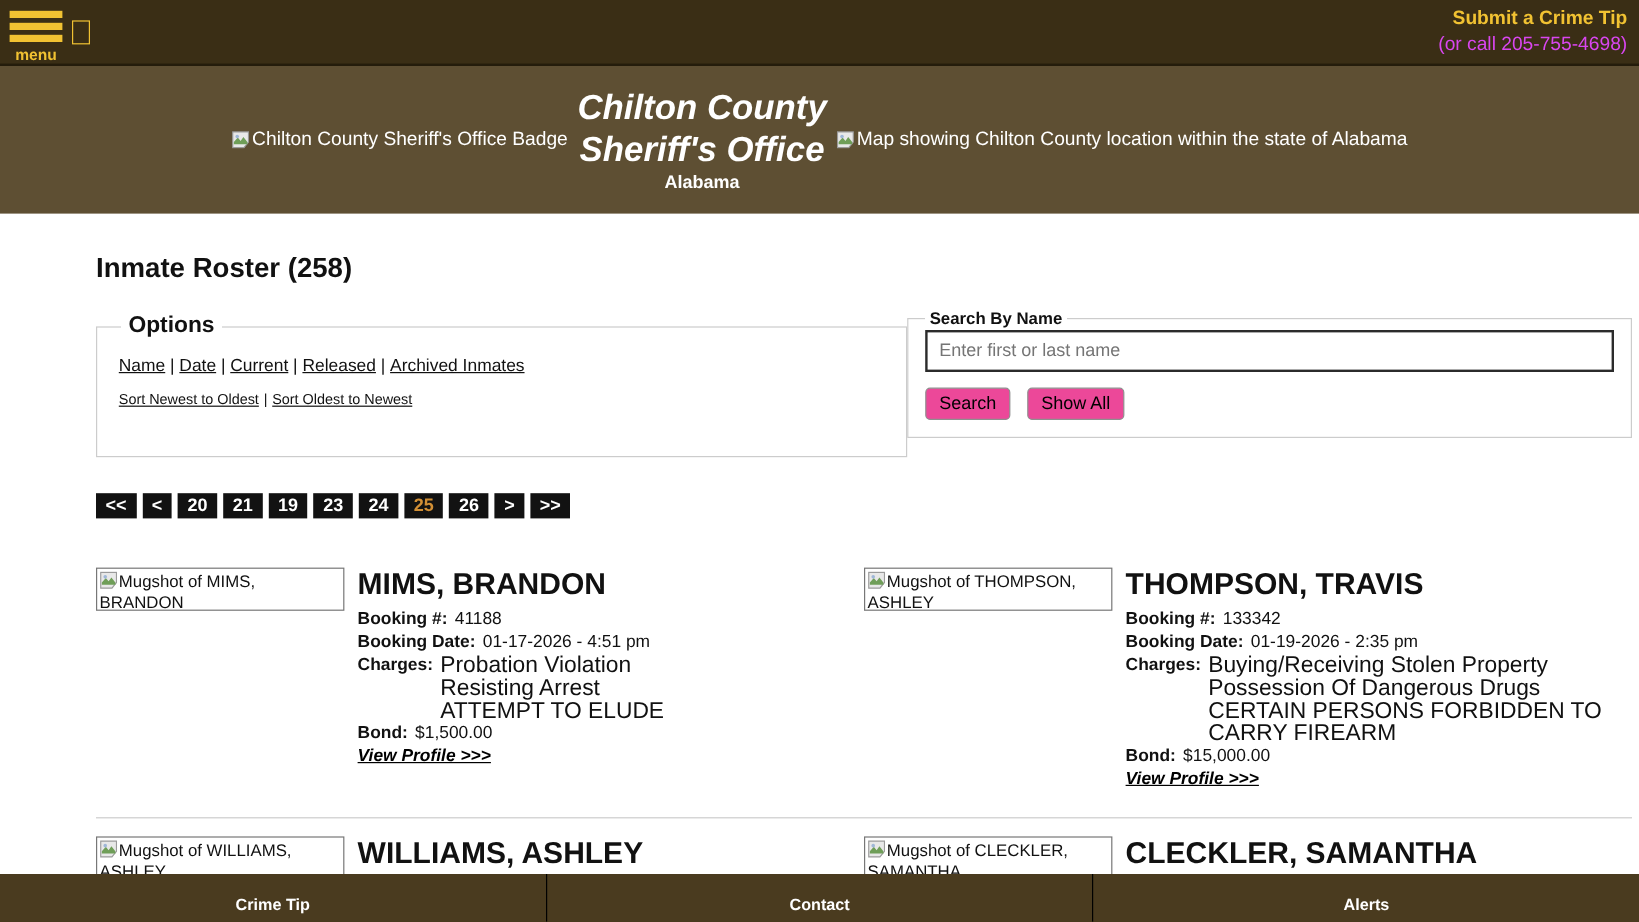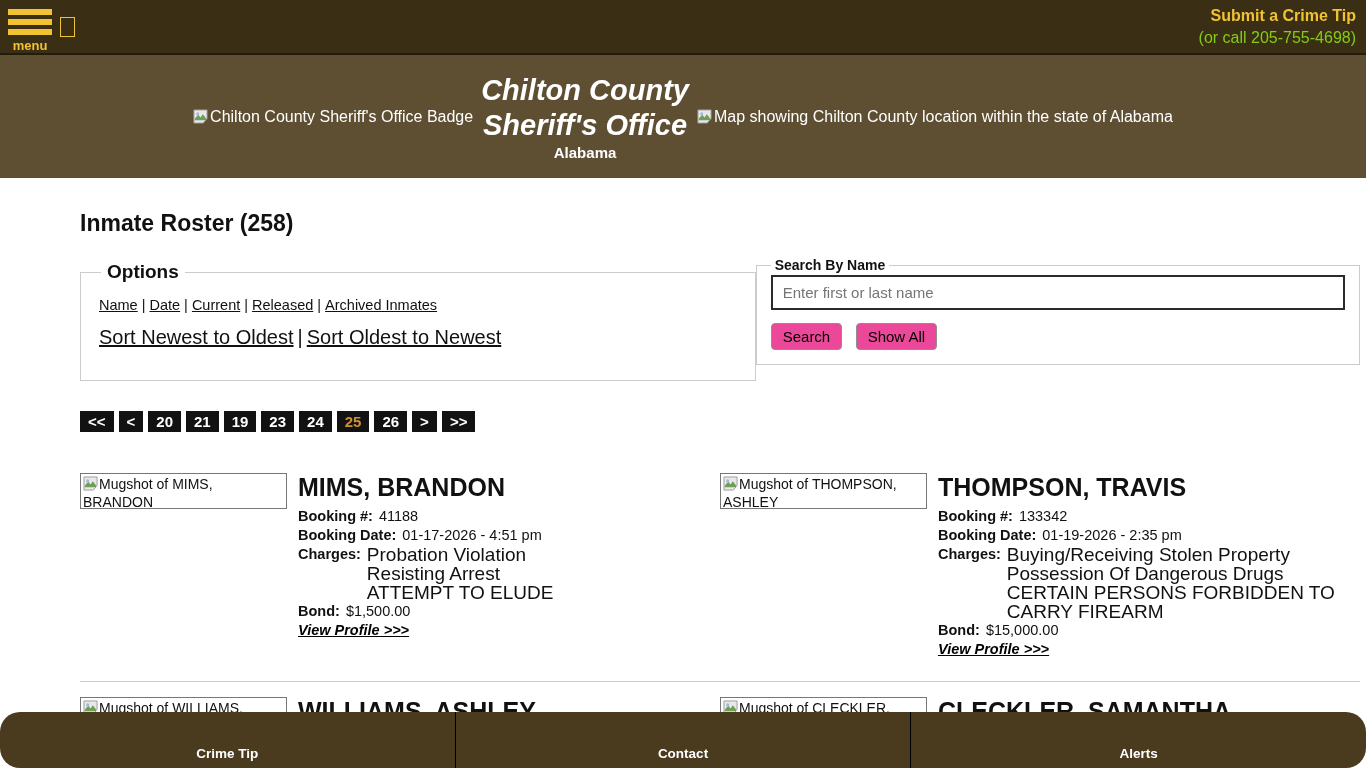--- a/index.html
+++ b/index.html
@@ -29,21 +29,21 @@
   .topbar-placeholder {
     position: absolute; left: 60px; top: 17px;
     width: 15px; height: 20px;
     border: 1px solid #f1c232;
   }
   .tipbox { position: absolute; right: 10px; top: 7px; text-align: right; }
   .tip-link {
     display: block; color: #f1c232; font-weight: bold; font-size: 16px;
     text-decoration: none; cursor: pointer;
   }
-  .tip-phone { color: #84cc16; font-size: 16px; margin-top: 4px; }
+  .tip-phone { color: #d946ef; font-size: 16px; margin-top: 4px; }
 
   
   .header {
     height: 123px;
     background: #5e4f33;
     display: flex;
     align-items: center;
     justify-content: center;
   }
   .alt-img { display: flex; align-items: flex-start; color: #fff; font-size: 16px; }
@@ -60,21 +60,21 @@
 
   .panels { display: flex; justify-content: space-between; align-items: flex-start; }
   fieldset { border: 1px solid #ccc; background: #fff; }
   .options-fieldset { width: 700px; height: 120px; padding: 2px 12px 12px 18px; }
   .options-fieldset legend {
     font-size: 19px; font-weight: bold; padding: 0 6px; margin-left: 2px;
   }
   .filter-row { margin-top: 12px; font-size: 14.5px; }
   .filter-row a, .sort-row a { color: #111; text-decoration: underline; cursor: pointer; }
   .sep { margin: 0 4px; }
-  .sort-row { margin-top: 13px; font-size: 20px; }
+  .sort-row { margin-top: 13px; font-size: 12px; }
 
   .search-fieldset { width: 626px; padding: 2px 14px 14px; margin-top: -4px; }
   .search-fieldset legend { font-size: 14px; font-weight: bold; padding: 0 4px; }
   .search-input {
     width: 100%; height: 35px;
     border: 2px solid #2b2b2b; border-radius: 0;
     font-size: 15px; padding: 0 10px;
     font-family: "Liberation Sans", sans-serif;
   }
   .search-input::placeholder { color: #757575; }
@@ -118,22 +118,22 @@
   .view-profile {
     display: inline-block; margin-top: 1px;
     font-size: 14.5px; font-weight: bold; font-style: italic;
     text-decoration: underline; color: #000; cursor: pointer;
   }
   .row-divider { border: none; border-top: 1px solid #ccc; margin: 5px 0 0; }
 
   
   .footer {
     position: fixed; left: 0; right: 0; bottom: 0;
-    height: 56px; background: #4a3b1f;
-    display: flex; z-index: 20; border-radius: 20px;
+    height: 40px; background: #4a3b1f;
+    display: flex; z-index: 20;
   }
   .footer-col {
     flex: 1; display: flex; align-items: flex-end; justify-content: center;
     padding-bottom: 7px;
     color: #fff; font-size: 13.5px; font-weight: bold; cursor: pointer;
   }
   .footer-col + .footer-col { border-left: 1px solid #000; }
 </style>
 </head>
 <body>

